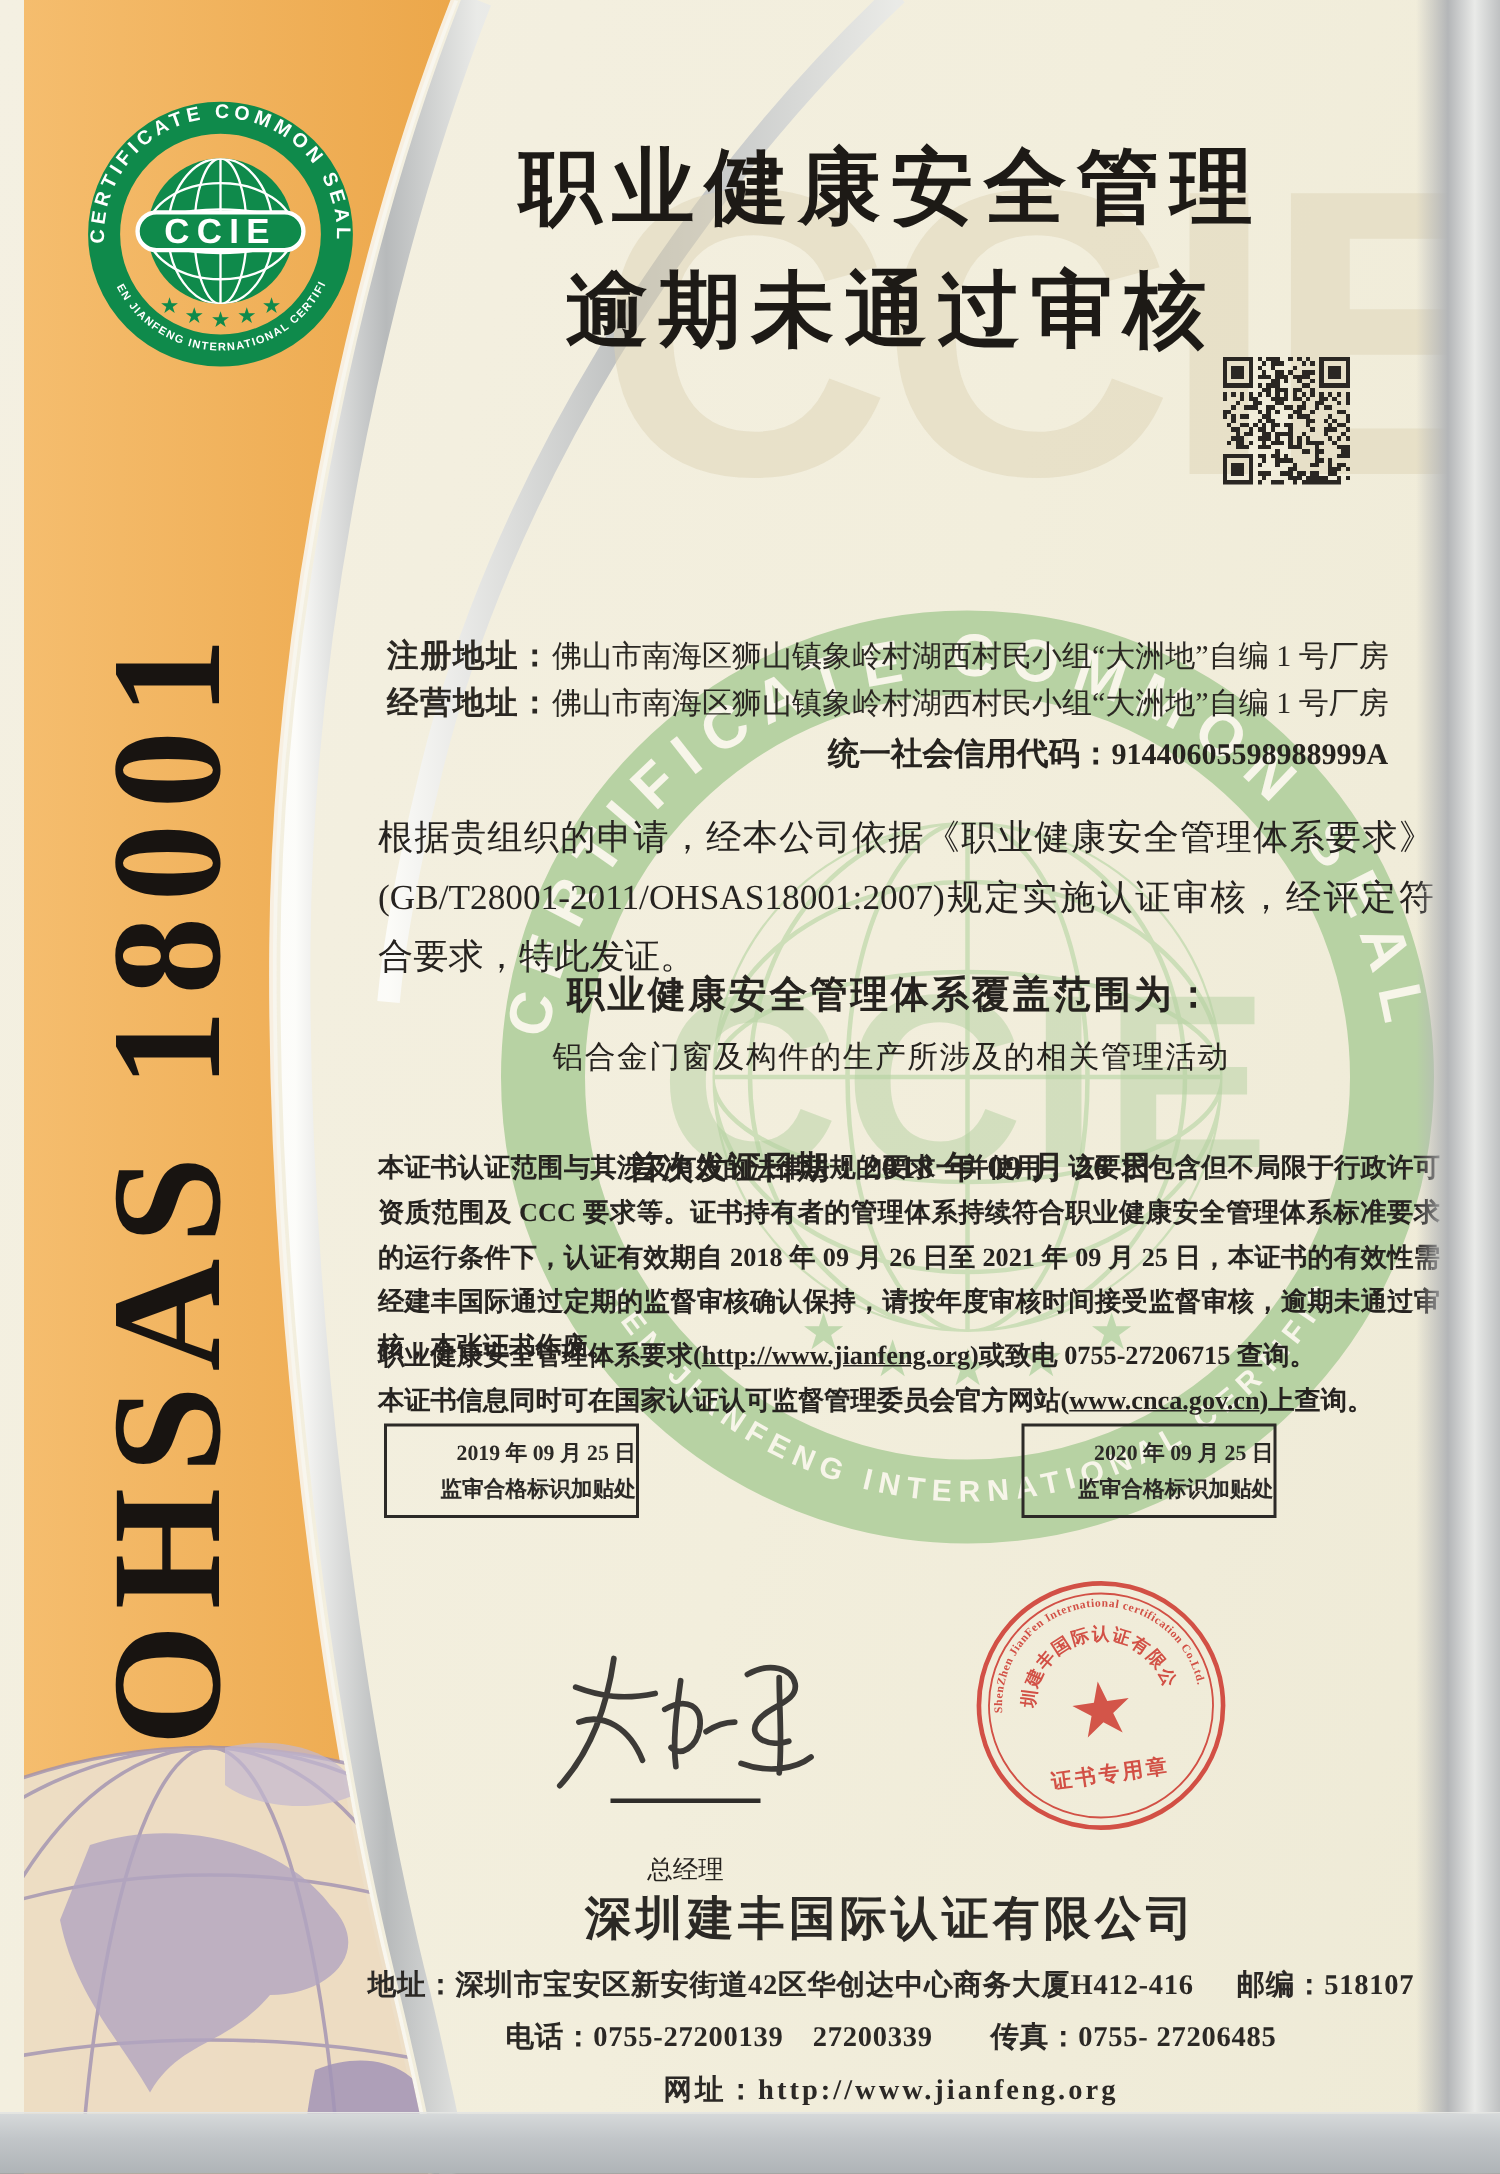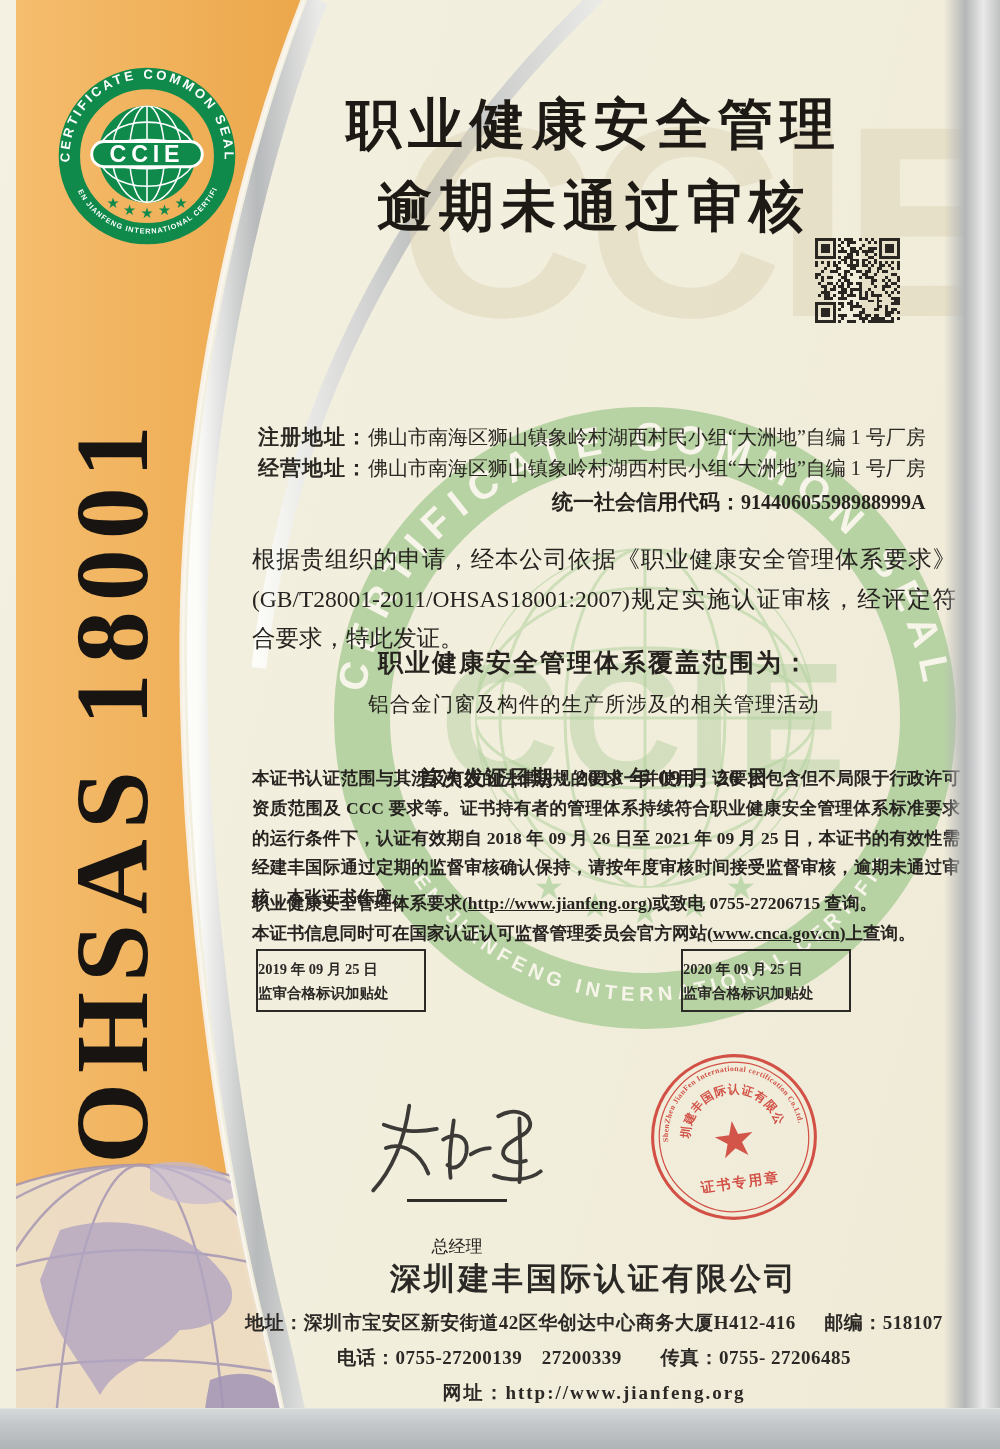--- a/index.html
+++ b/index.html
@@ -22,21 +22,21 @@
   .company{font-size:37px;font-weight:bold;letter-spacing:2px;color:#242019;}
   .addr{left:258px;width:700px;font-size:20px;z-index:12;color:#2b2823;}
   .addr b{font-size:21px;letter-spacing:1px;}
   .para{text-align:justify;z-index:12;color:#262320;}
   .scopehead{font-size:25px;font-weight:bold;letter-spacing:2px;}
   .scopetxt{font-size:20.5px;letter-spacing:1px;}
   .issuedate{font-size:21.5px;font-weight:bold;letter-spacing:1px;margin-top:35px;}
   .info{left:252px;width:712px;font-size:17.5px;font-weight:bold;z-index:12;color:#262320;}
   .info .url{text-decoration:underline;}
   .sticker{width:166px;height:59px;border:2px solid #2c2a27;z-index:12;
-           display:flex;flex-direction:column;justify-content:center;align-items:flex-start;
+           display:flex;flex-direction:column;justify-content:center;align-items:flex-end;
            font-size:14.5px;font-weight:bold;line-height:24px;color:#2b2926;}
   .sig{left:352px;top:1088px;width:212px;height:118px;z-index:13;}
   .sigline{left:407px;top:1199px;width:100px;height:3px;background:#2f2d2a;z-index:13;}
   .sigrole{left:407px;top:1211px;width:100px;text-align:center;font-size:17px;z-index:13;margin-top:24px;}
   .seal{left:631px;top:1034px;width:206px;height:206px;z-index:14;opacity:.9;transform:rotate(-8deg);}
   .issuer{font-family:"Liberation Sans","DejaVu Sans",sans-serif;font-size:31px;
           font-weight:bold;letter-spacing:3px;color:#2b2925;}
   .footline{font-size:19px;font-weight:bold;color:#2b2825;letter-spacing:.5px;}
   .qr{left:815px;top:238px;width:85px;height:85px;z-index:12;}
   .edge-right{left:944px;top:0;width:56px;height:1449px;z-index:40;

